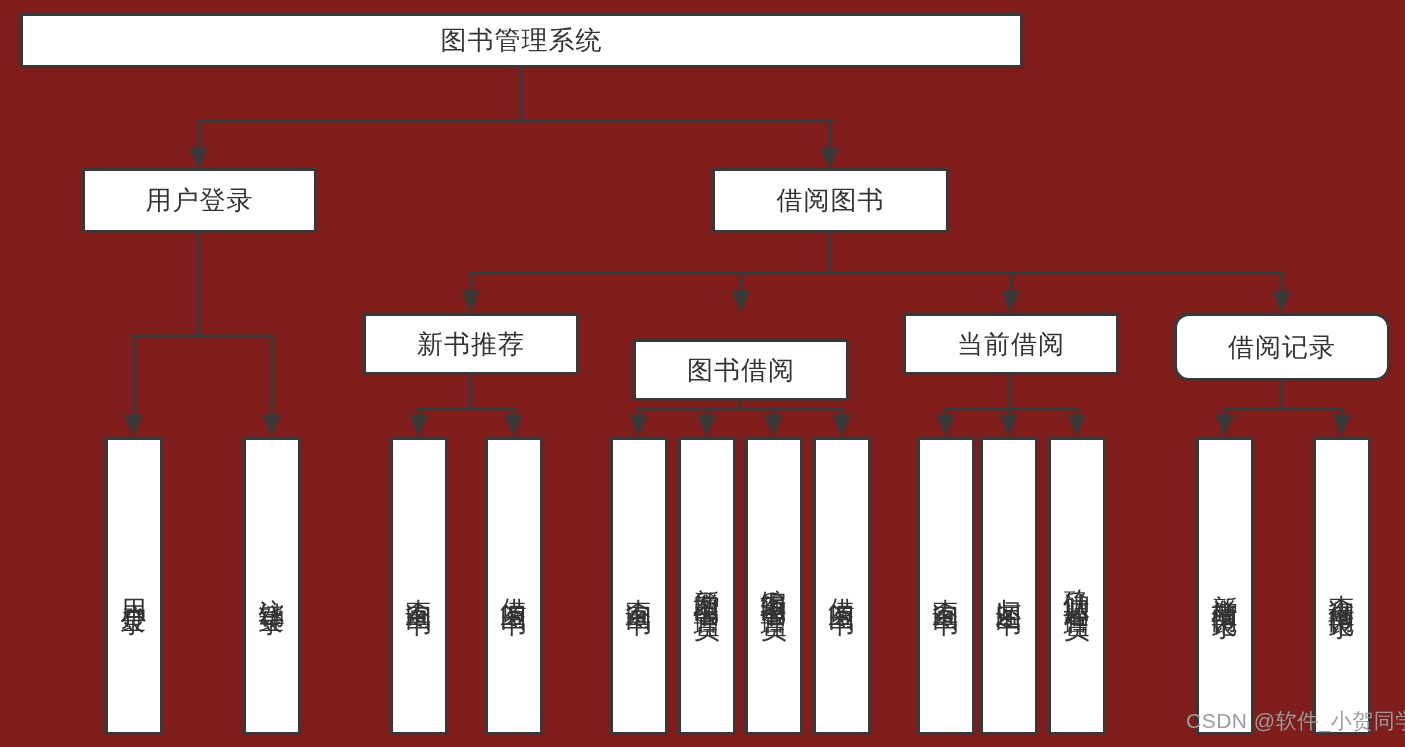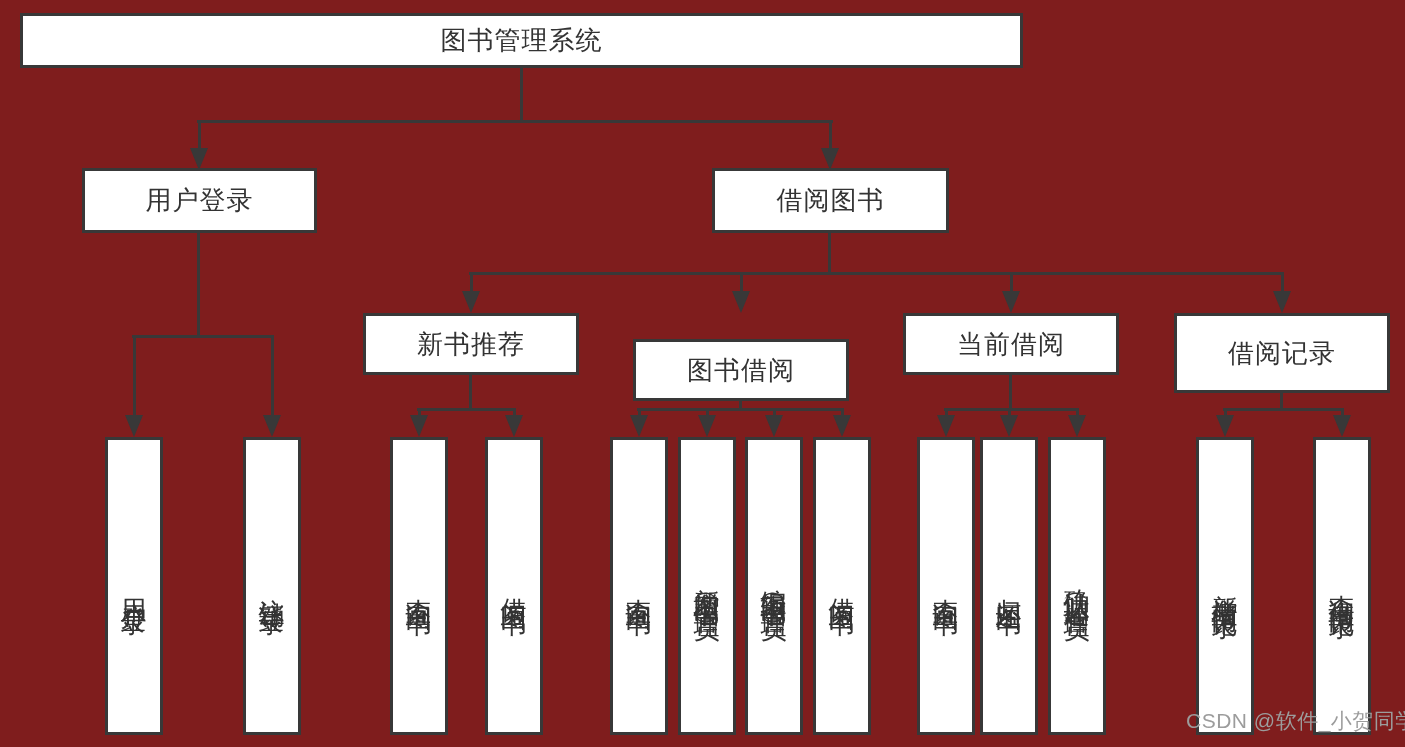--- a/index.html
+++ b/index.html
@@ -192,21 +192,21 @@
 
   <div class="node" style="left:363px; top:313px; width:216px; height:62px;">
     <span>新书推荐</span>
   </div>
   <div class="node" style="left:633px; top:313px; width:216px; height:62px;margin-top:26px;">
     <span>图书借阅</span>
   </div>
   <div class="node" style="left:903px; top:313px; width:216px; height:62px;">
     <span>当前借阅</span>
   </div>
-  <div class="node" style="left:1174px; top:313px; width:216px; height:80px;">
+  <div class="node" style="left:1174px; top:313px; width:216px; height:68px;border-radius:15px;">
     <span>借阅记录</span>
   </div>
 
   <div class="node" style="left:105px; top:437px; width:58px; height:298px;">
     <span class="vtext">用户登录</span>
   </div>
   <div class="node" style="left:243px; top:437px; width:58px; height:298px;">
     <span class="vtext">注销登录</span>
   </div>
 

